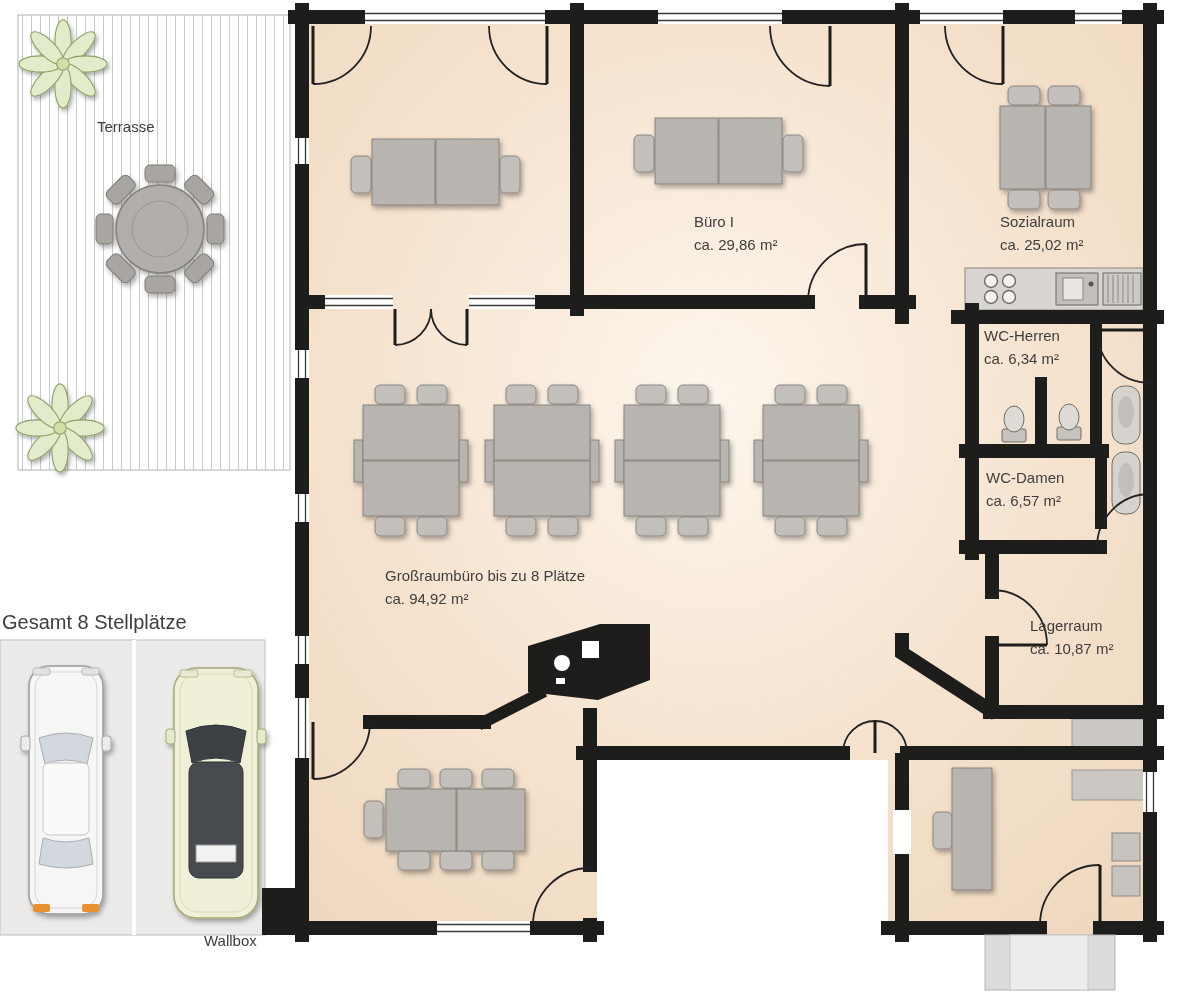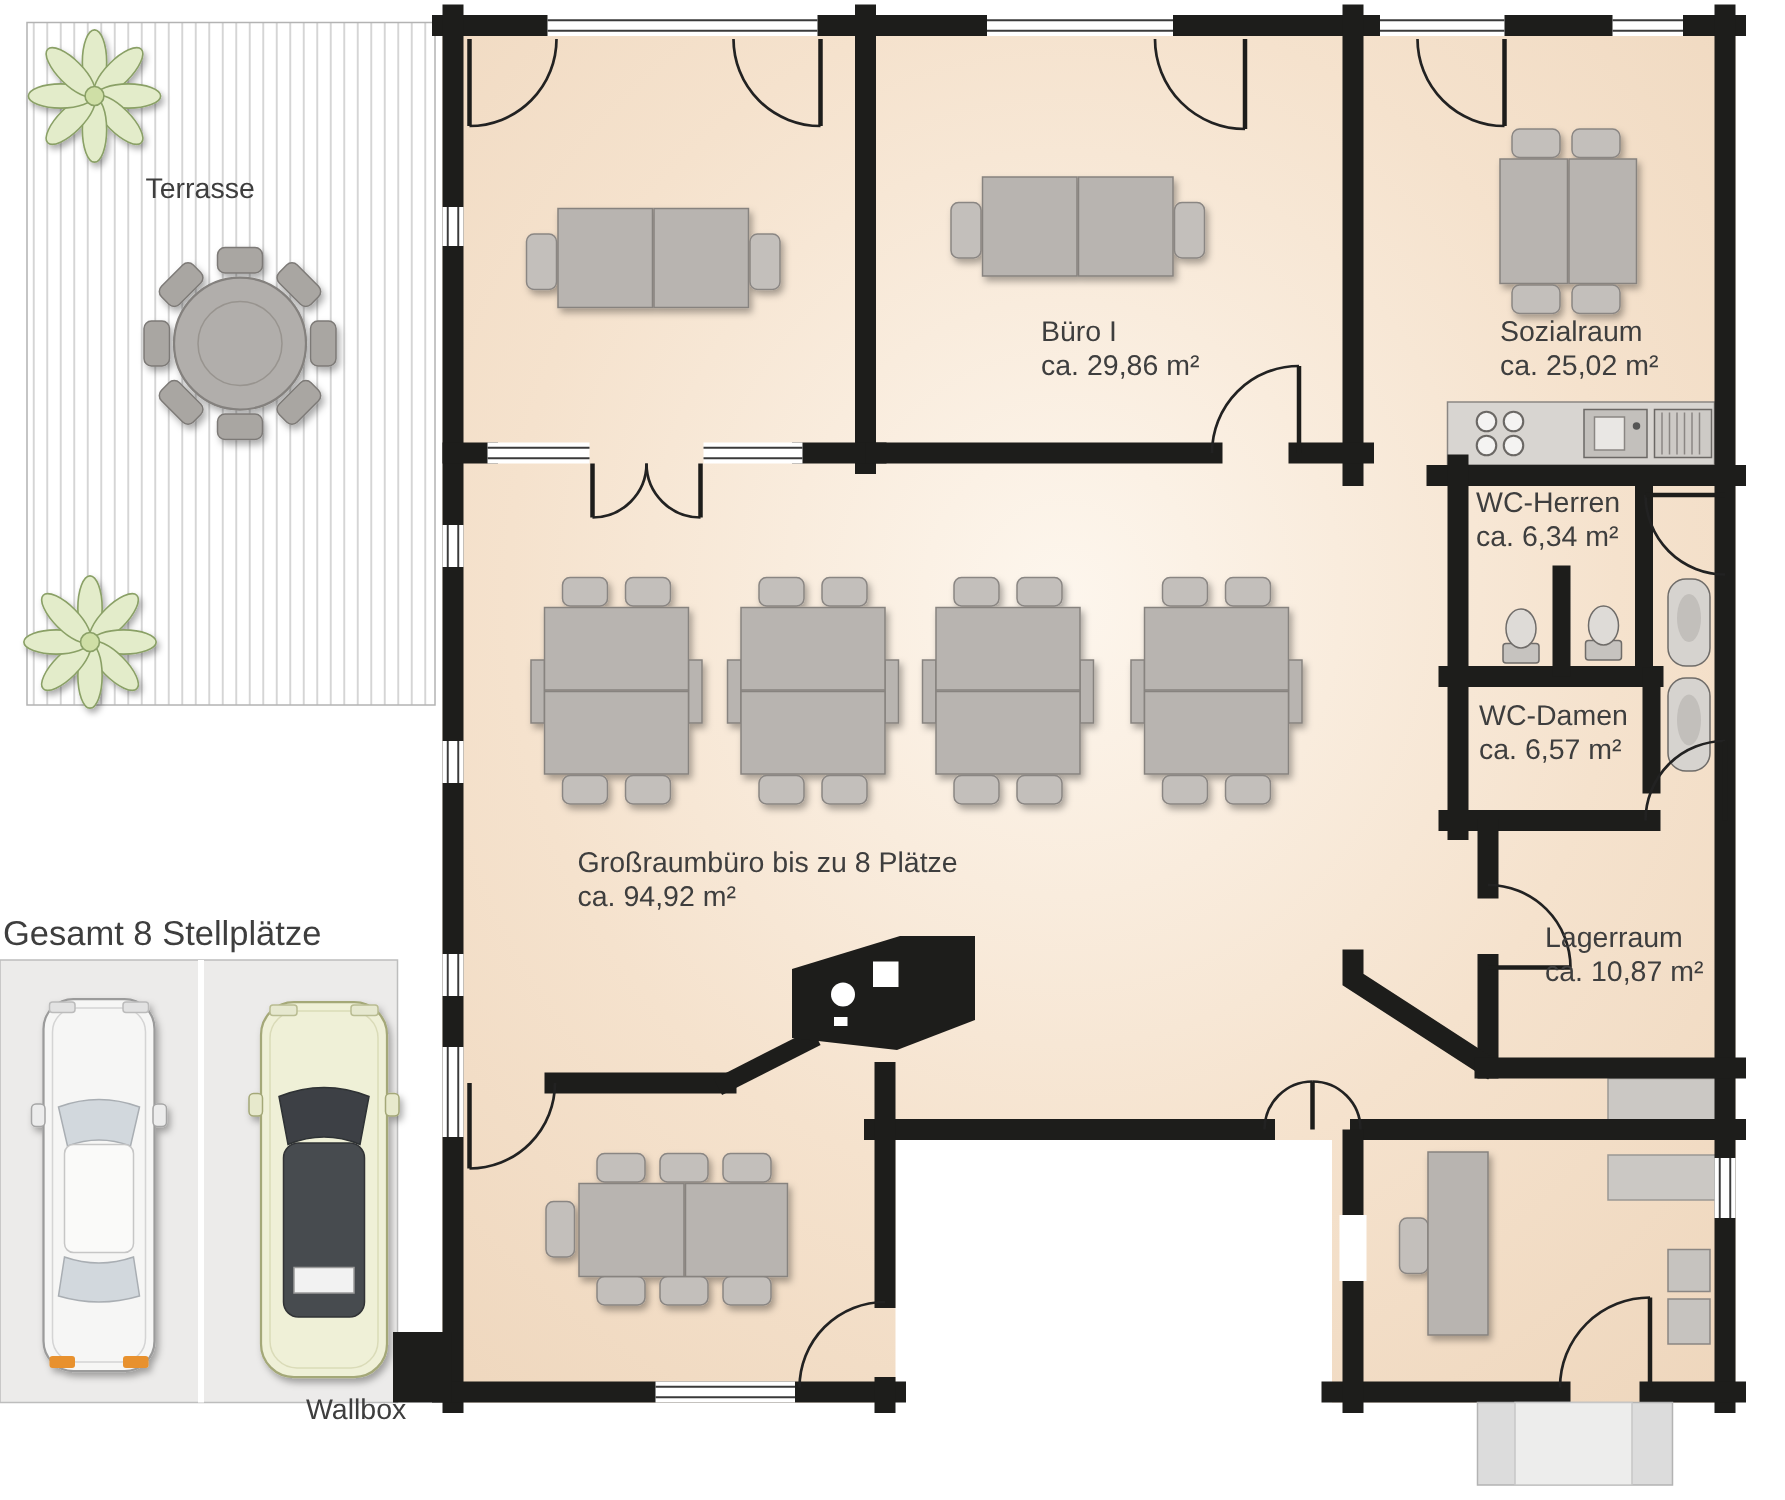--- a/index.html
+++ b/index.html
@@ -1,20 +1,20 @@
 <!DOCTYPE html>
 <html><head>
 <meta charset="utf-8">
 <style>
   html,body{margin:0;padding:0;background:#ffffff;}
   #plan{position:relative;width:1190px;height:1000px;overflow:hidden;background:#ffffff;
         font-family:"Liberation Sans",sans-serif;}
   #plan svg{position:absolute;left:0;top:0;}
-  .lbl{position:absolute;font-size:19px;line-height:23px;color:#3e3e3e;white-space:nowrap;}
-  .lbl.big{font-size:23px;}
+  .lbl{position:absolute;font-size:15px;line-height:23px;color:#3e3e3e;white-space:nowrap;}
+  .lbl.big{font-size:20px;}
   .room span{display:block;}
 </style>
 </head>
 <body>
 
 <div id="plan">
 
 <svg width="1190" height="1000" viewBox="0 0 1190 1000">
   <defs>
     <radialGradient id="roomGrad" cx="48%" cy="42%" r="78%">

